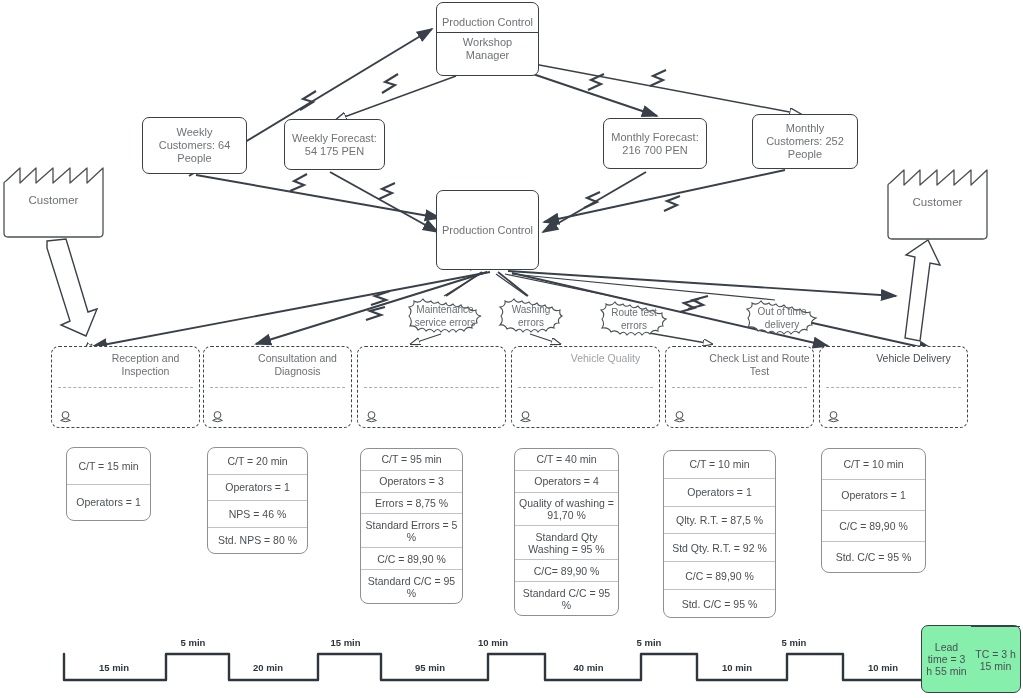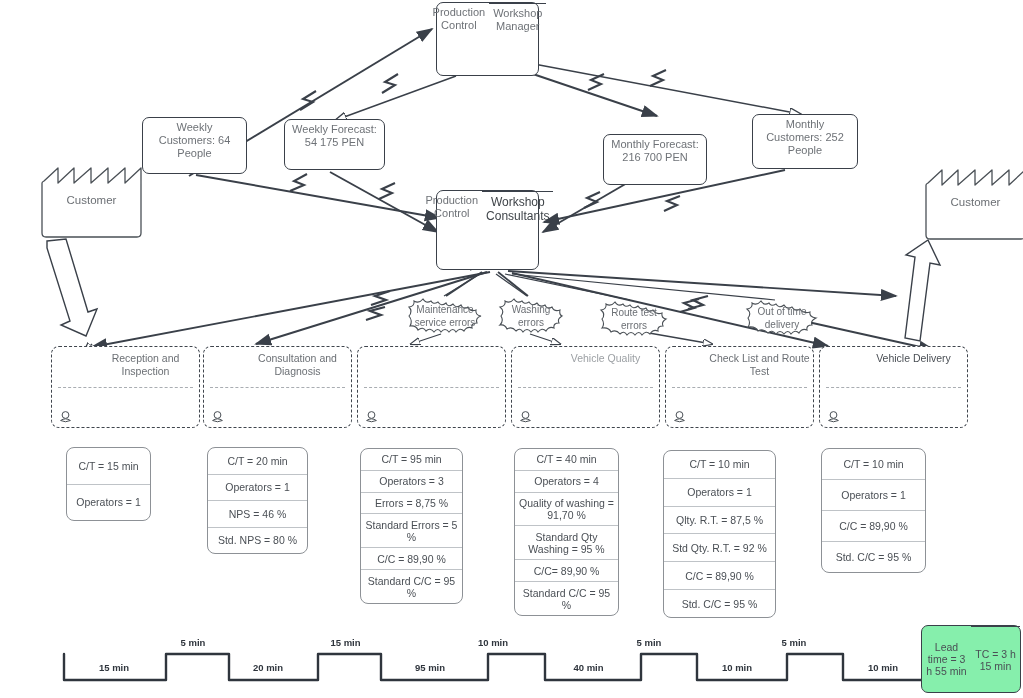--- a/index.html
+++ b/index.html
@@ -28,21 +28,21 @@
     position: absolute;
     box-sizing: border-box;
   }
 
   
   .infobox {
     border: 1px solid #3a4049;
     border-radius: 7px;
     background: #fff;
     display: flex;
-    flex-direction: row;
+    flex-direction: column;
     align-items: stretch;
     justify-content: center;
     text-align: center;
     color: #6e7277;
     font-size: 11px;
     line-height: 13px;
     z-index: 5;
   }
   .infobox .cell {
     padding: 3px 4px;
@@ -129,21 +129,20 @@
     line-height: 13px;
     color: #6b6f74;
     padding: 0 9px;
     box-sizing: border-box;
   }
 
   
   .factory {
     position: absolute;
     z-index: 5;
-    margin-left: 38px;
   }
   .factory .flabel {
     position: absolute;
     left: 0;
     top: 46%;
     width: 100%;
     text-align: center;
     font-size: 11.5px;
     color: #6b6f74;
   }
@@ -303,38 +302,37 @@
     </div>
   </div>
 
   <div class="node infobox" style="left:284px; top:119px; width:101px; height:51px;">
     <div class="cell">
       <div>Weekly Forecast:</div>
       <div>54 175 PEN</div>
     </div>
   </div>
 
-  <div class="node infobox" style="left:603px; top:118px; width:104px; height:51px;margin-top:16px;">
+  <div class="node infobox" style="left:603px; top:118px; width:104px; height:51px;">
     <div class="cell">
       <div>Monthly Forecast:</div>
       <div>216 700 PEN</div>
     </div>
   </div>
 
   <div class="node infobox" style="left:752px; top:114px; width:106px; height:55px;">
     <div class="cell">
       <div>Monthly</div>
       <div>Customers: 252</div>
       <div>People</div>
     </div>
   </div>
 
   <div class="node infobox" style="left:436px; top:190px; width:103px; height:80px;">
     <div class="cell">Production Control</div>
-    <div class="cell divider strong" style="font-size:12px; line-height:14px;">Workshop Consultants</div>
   </div>
 
   <div class="factory" style="left:0px; top:155px; width:107px; height:85px;">
     <svg width="107" height="85" viewBox="0 0 107 85">
       <path d="M4,28 L4,78 Q4,82 8,82 L99,82 Q103,82 103,78 L103,13
                L87,28 L87,13 L70,28 L70,13 L53,28 L53,13 L36,28 L36,13
                L20,28 L20,13 L6,26 Q4,27 4,28 z" fill="#ffffff" stroke="#4a5056" stroke-width="1.3" stroke-linejoin="round"></path>
     </svg>
     <div class="flabel">Customer</div>
   </div>

